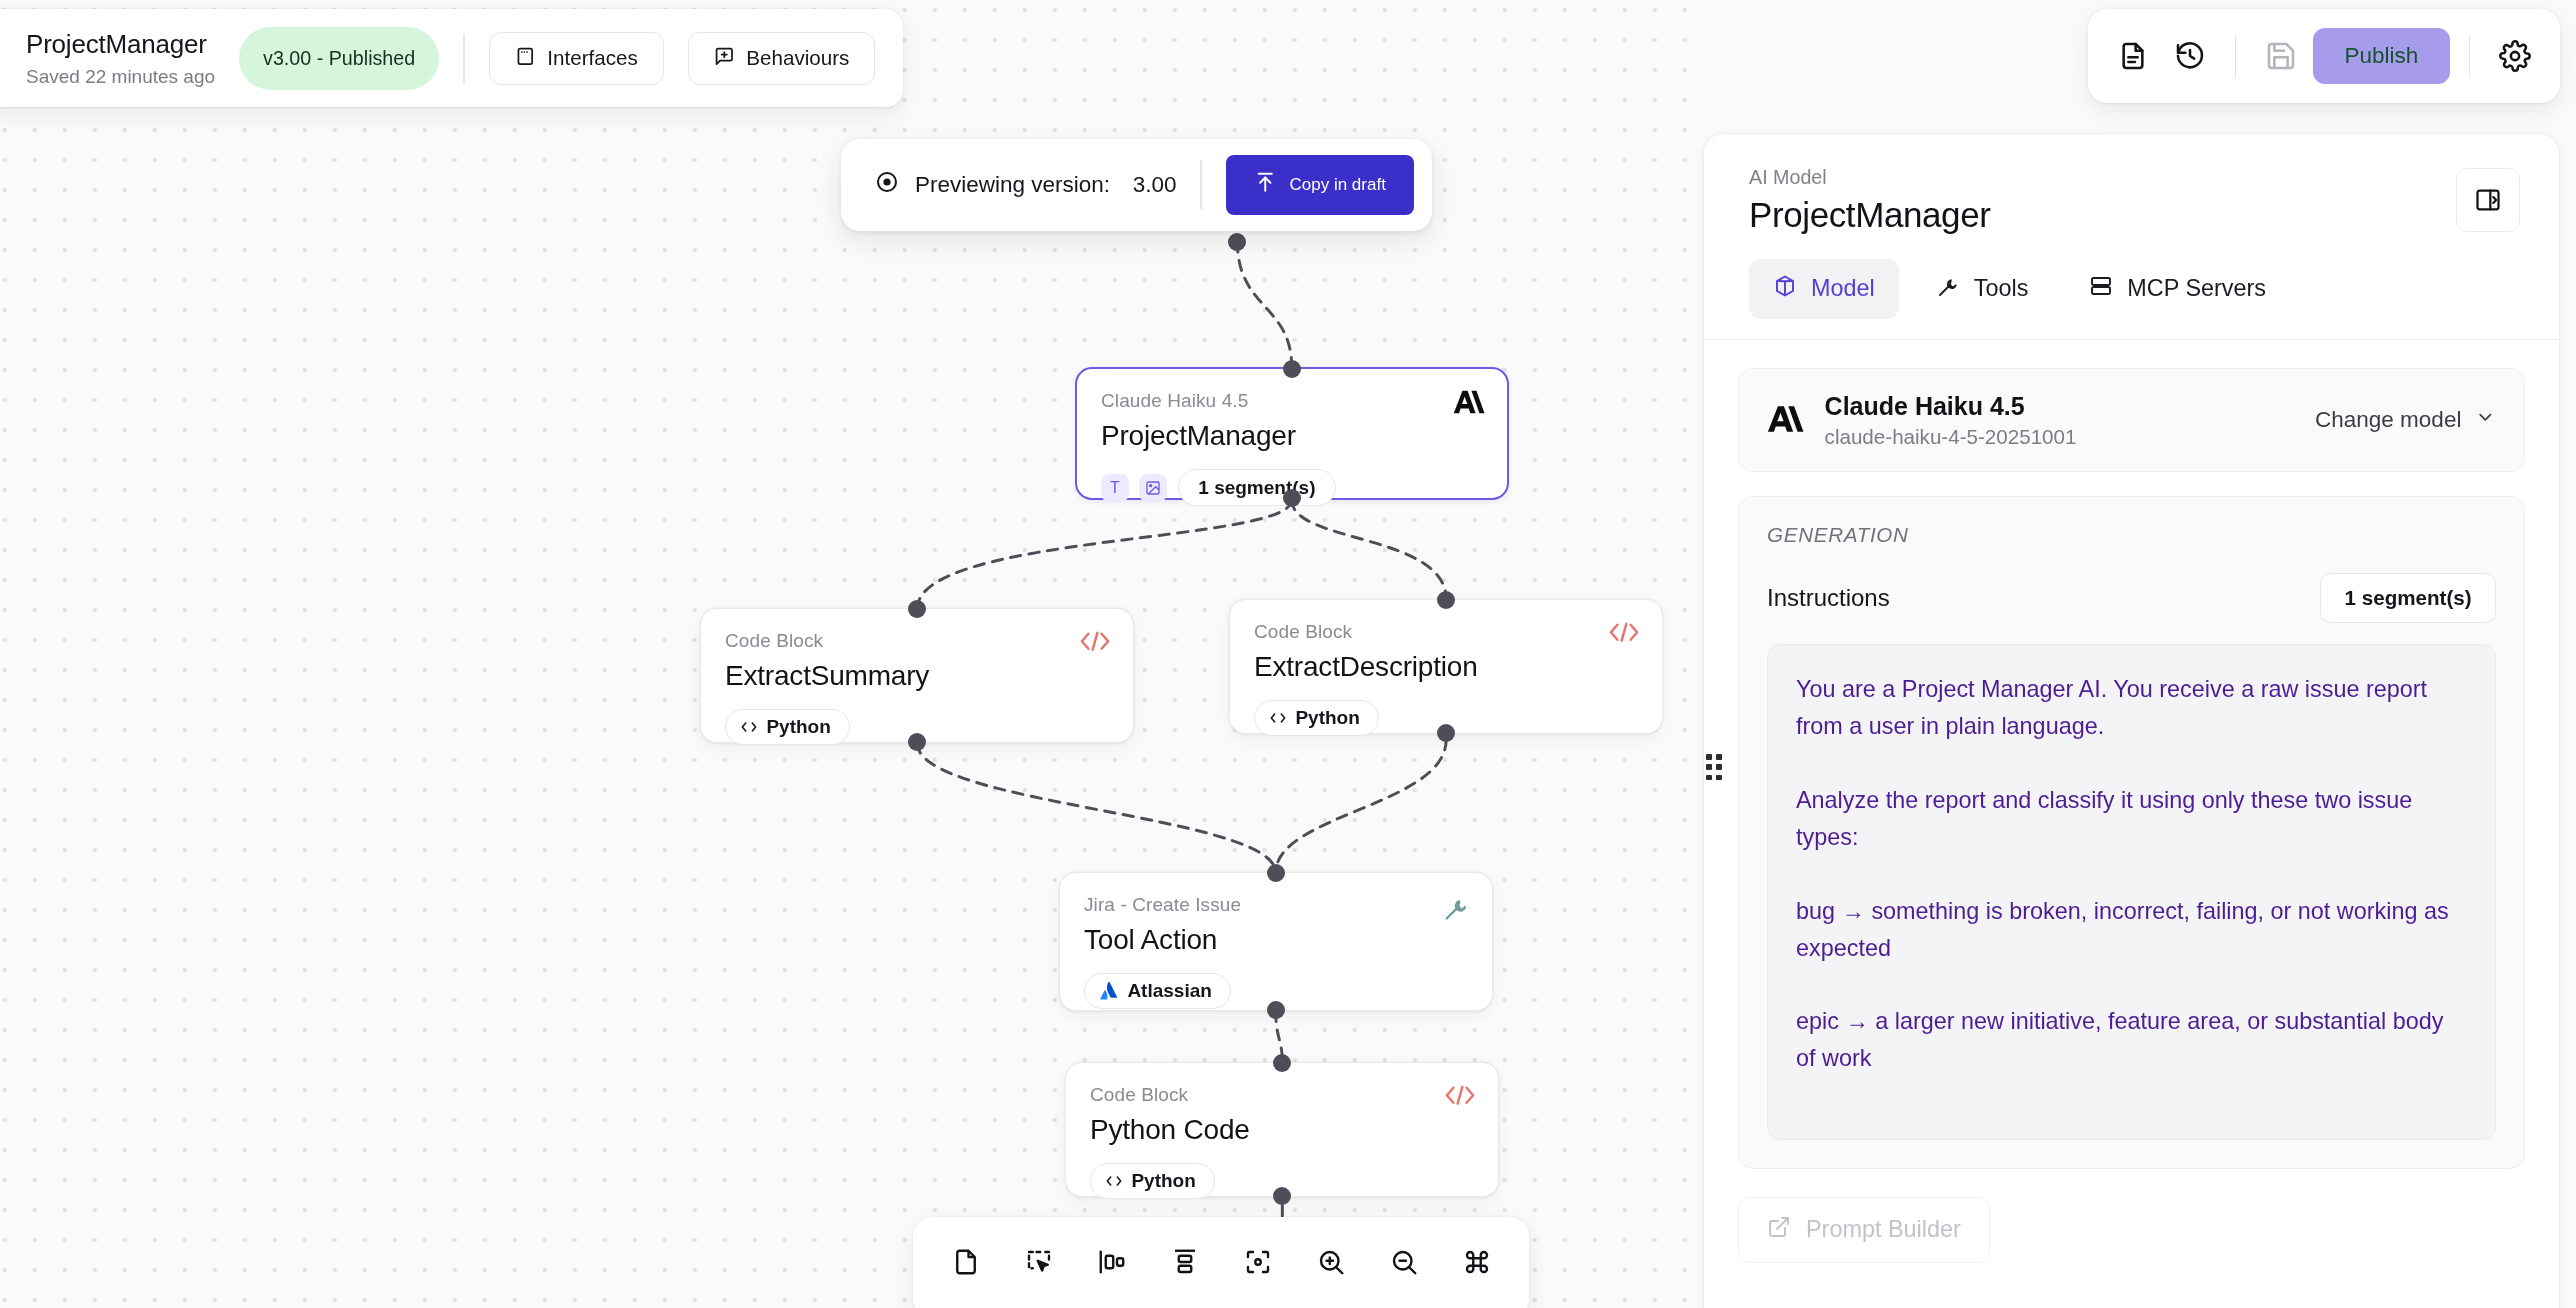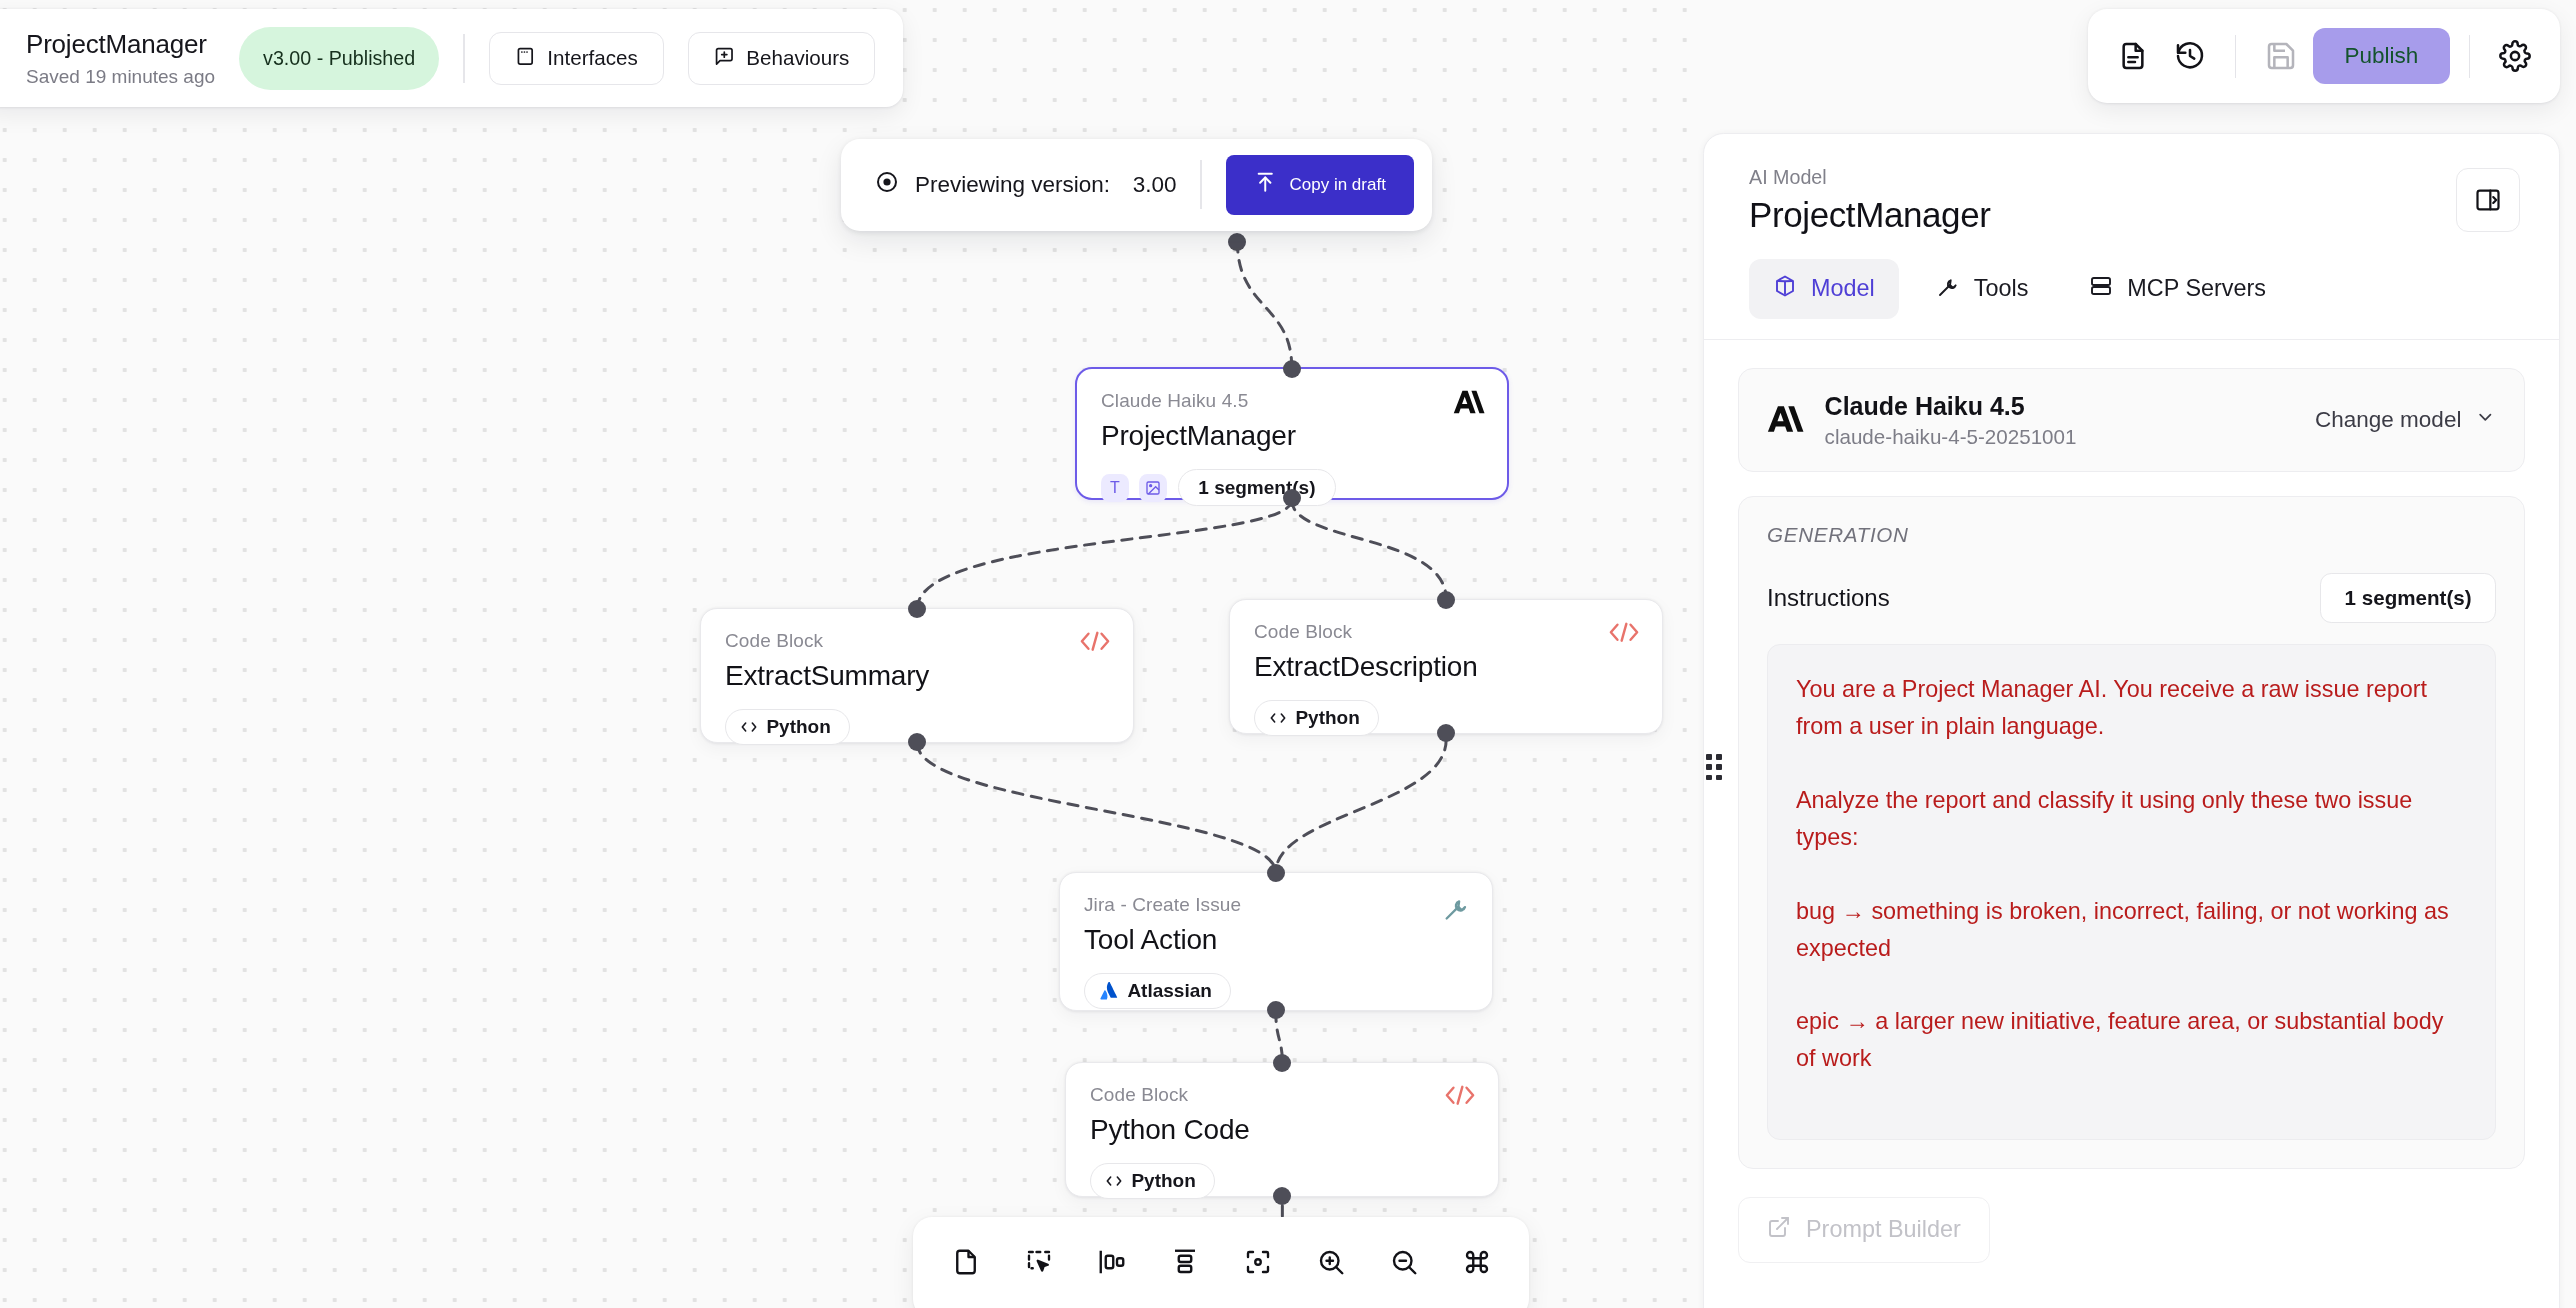--- a/index.html
+++ b/index.html
@@ -169,21 +169,21 @@
   .instr-row { display: flex; align-items: center; margin-top: 26px; justify-content: space-between; }
   .instr-title { font-size: 24px; color: #15151b; }
   .seg-pill {
     margin-left: auto; border: 1.5px solid #e7e7ea; border-radius: 11.2px;
     background: #fff; padding: 12px 23.4px; font-size: 20.6px; font-weight: bold; color: #15151b;
   }
   .instr-box {
     margin-top: 20.6px; background: #f4f4f6; border: 1.4px solid #ececef;
     border-radius: 13px; padding: 26px 28px; height: 496px; overflow: hidden;
   }
-  .instr-text { font-size: 23.4px; line-height: 1.58; color: #b91c1c; white-space: pre-wrap; }
+  .instr-text { font-size: 23.4px; line-height: 1.58; color: #4c1d95; white-space: pre-wrap; }
   .prompt-builder {
     margin: 28px 42px 0 34px; display: inline-flex; align-items: center; gap: 15px;
     border: 1.5px solid #f0f0f2; border-radius: 12px; background: #fff;
     padding: 17px 28px; font-size: 23.4px; color: #c2c2c8; cursor: pointer;
   }
 
   .grip { position: absolute; left: 1706px; top: 754px; display: grid;
           grid-template-columns: repeat(2, 5.6px); gap: 4.7px; z-index: 25; }
   .grip i { width: 5.6px; height: 5.6px; background: #2c2c33; border-radius: 0.9px; display: block; }
 </style>
@@ -310,21 +310,21 @@
       <span class="node-icon">
         <svg width="32" height="22.5" viewBox="0 0 34 24" fill="none" stroke="#e8736b" stroke-width="2.6" stroke-linecap="round" stroke-linejoin="round">
           <path d="M10 4L3 12l7 8M24 4l7 8-7 8M19.5 3l-5 18"></path>
         </svg>
       </span>
     </div>
 
     <div class="titlecard">
       <div>
         <div class="proj-name">ProjectManager</div>
-        <div class="proj-saved">Saved 19 minutes ago</div>
+        <div class="proj-saved">Saved 22 minutes ago</div>
       </div>
       <div class="version-badge">v3.00 - Published</div>
       <div class="vsep"></div>
       <button class="ghost-btn">
         <span>
           <svg width="20.6" height="20.6" viewBox="0 0 24 24" fill="none" stroke="#16161c" stroke-width="2" stroke-linecap="round">
             <rect x="4" y="3" width="16" height="18" rx="2"></rect>
               <path d="M8 7h.01M11 7h.01M14 7h.01"></path>
           </svg>
         </span>

